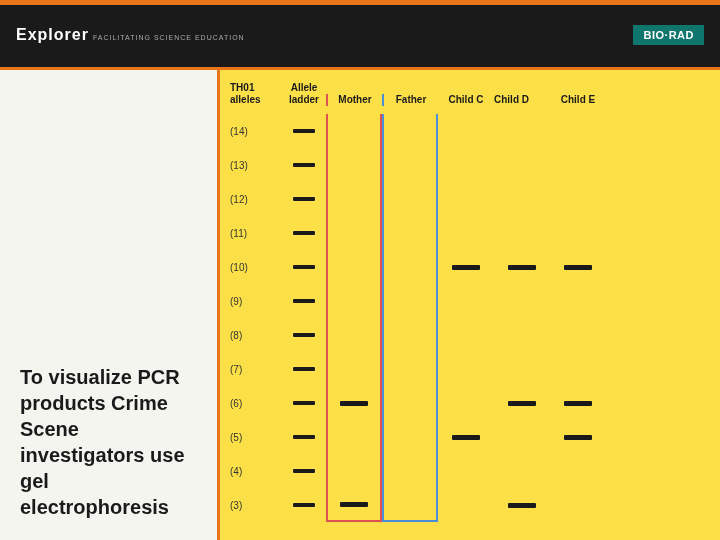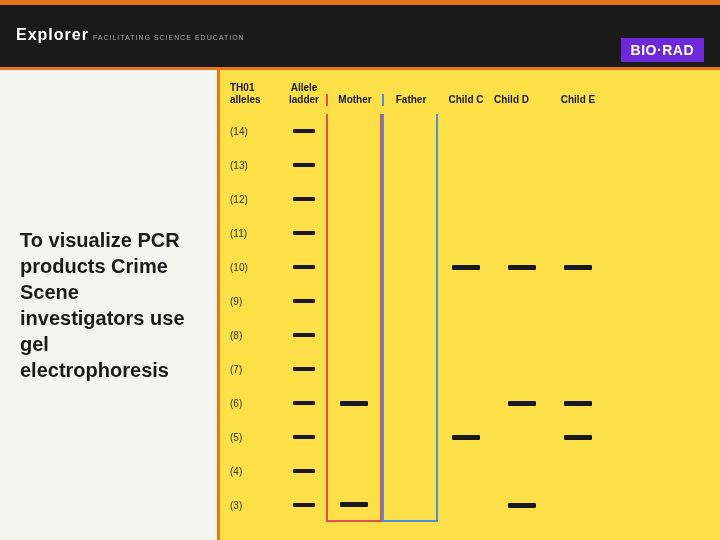--- a/index.html
+++ b/index.html
@@ -60,27 +60,26 @@
       letter-spacing: 1px;
       text-transform: uppercase;
     }
 
     
     .biorad-logo {
       position: absolute;
       right: 16px;
       top: 50%;
       transform: translateY(-50%);
-      background: #6d28d9;
+      background: #0f766e;
       color: white;
-      font-size: 14px;
+      font-size: 11px;
       font-weight: bold;
       padding: 4px 10px;
       letter-spacing: 0.5px;
-      margin-top: 15px;
     }
 
     
     .orange-line-bottom {
       position: absolute;
       bottom: 0;
       left: 0;
       width: 100%;
       height: 3px;
       background: #e8751a;
@@ -95,21 +94,21 @@
     }
 
     
     .left-sidebar {
       width: 220px;
       min-width: 220px;
       background: #f5f5f0;
       padding: 20px 16px 20px 20px;
       border-right: 3px solid #e8751a;
       display: flex;
-      align-items: center;
+      align-items: flex-end;
       justify-content: flex-start;
     }
 
     .sidebar-title {
       font-size: 20px;
       font-weight: bold;
       color: #1a1a1a;
       line-height: 1.3;
     }
 

